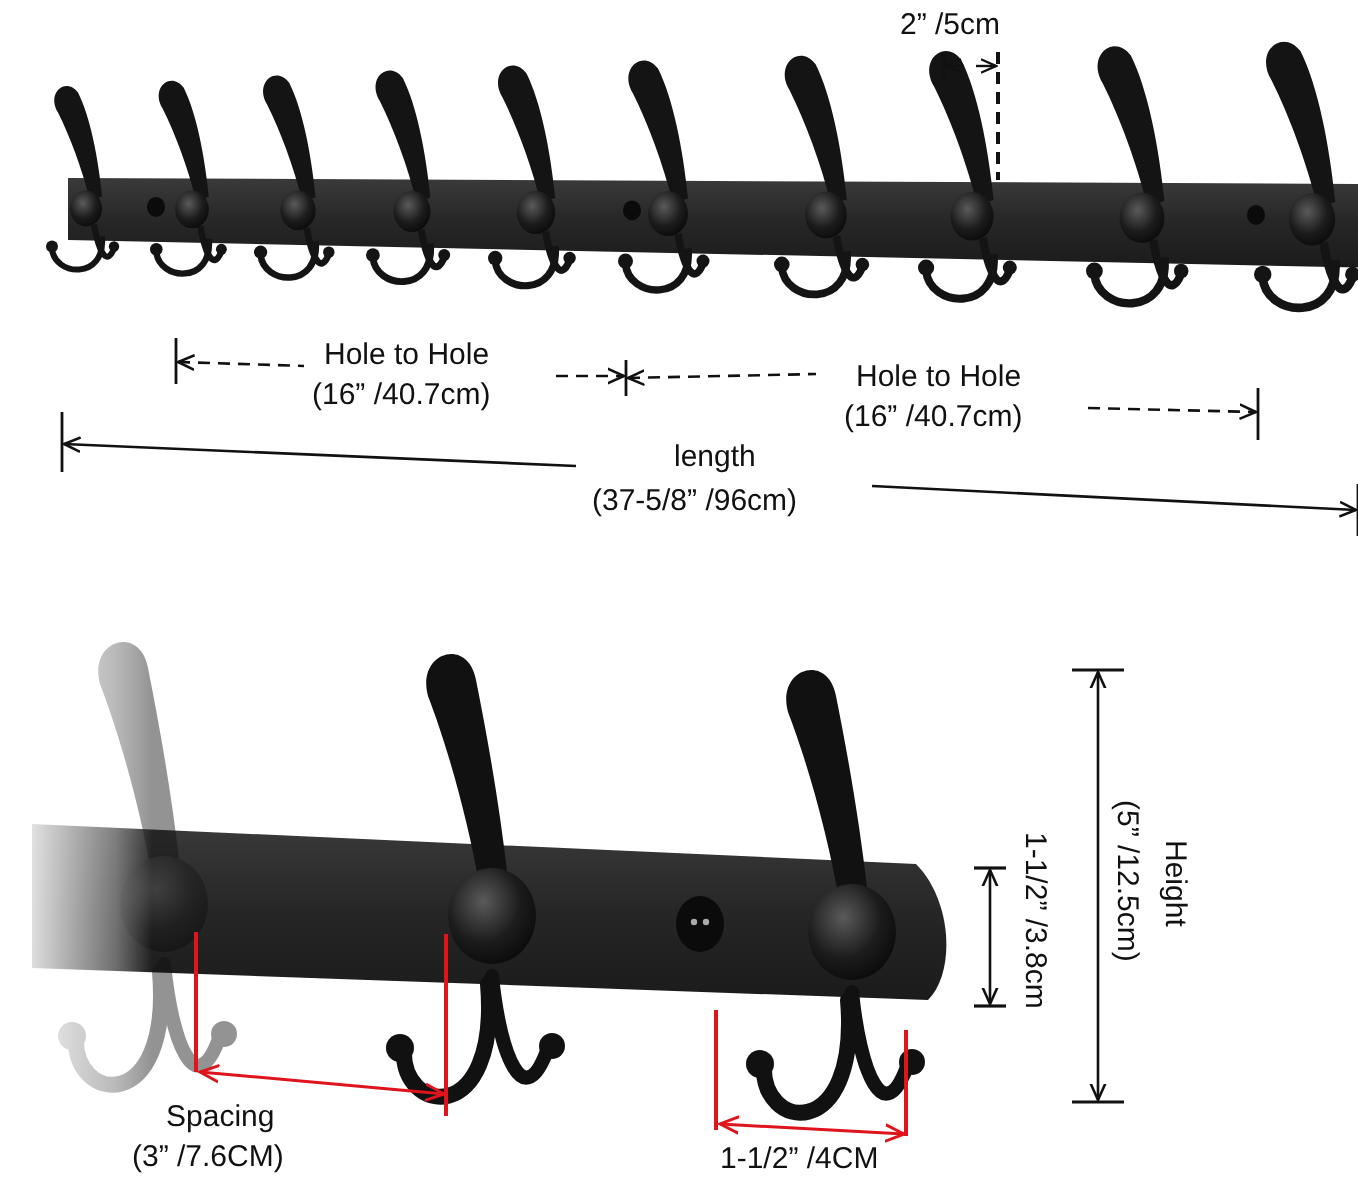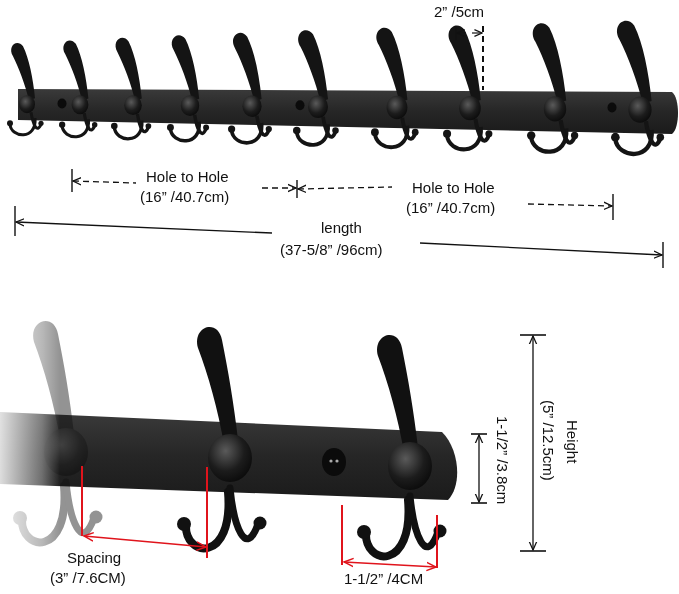--- a/index.html
+++ b/index.html
@@ -1,18 +1,18 @@
 <!DOCTYPE html>
 <html><head>
   <meta charset="utf-8">
   <style>
     html, body { margin: 0; padding: 0; background: #ffffff; }
     body { width: 679px; height: 594px; overflow: hidden; position: relative;
            font-family: "Liberation Sans", "DejaVu Sans", sans-serif; }
-    #stage { position: absolute; left: 0; top: 0; width: 643px; height: 594px; }
+    #stage { position: absolute; left: 16px; top: 0; width: 643px; height: 594px; }
     svg text { font-family: "Liberation Sans", "DejaVu Sans", sans-serif; fill: #111; }
   </style>
 </head>
 <body>
 
 <div id="stage">
 <svg width="679" height="594" viewBox="0 0 679 594" xmlns="http://www.w3.org/2000/svg">
   <defs>
     <marker id="arr" viewBox="0 0 10 10" refX="9" refY="5" markerWidth="7" markerHeight="7" orient="auto-start-reverse">
       <path d="M0,1 L9,5 L0,9" fill="none" stroke="#111" stroke-width="1.4"></path>

